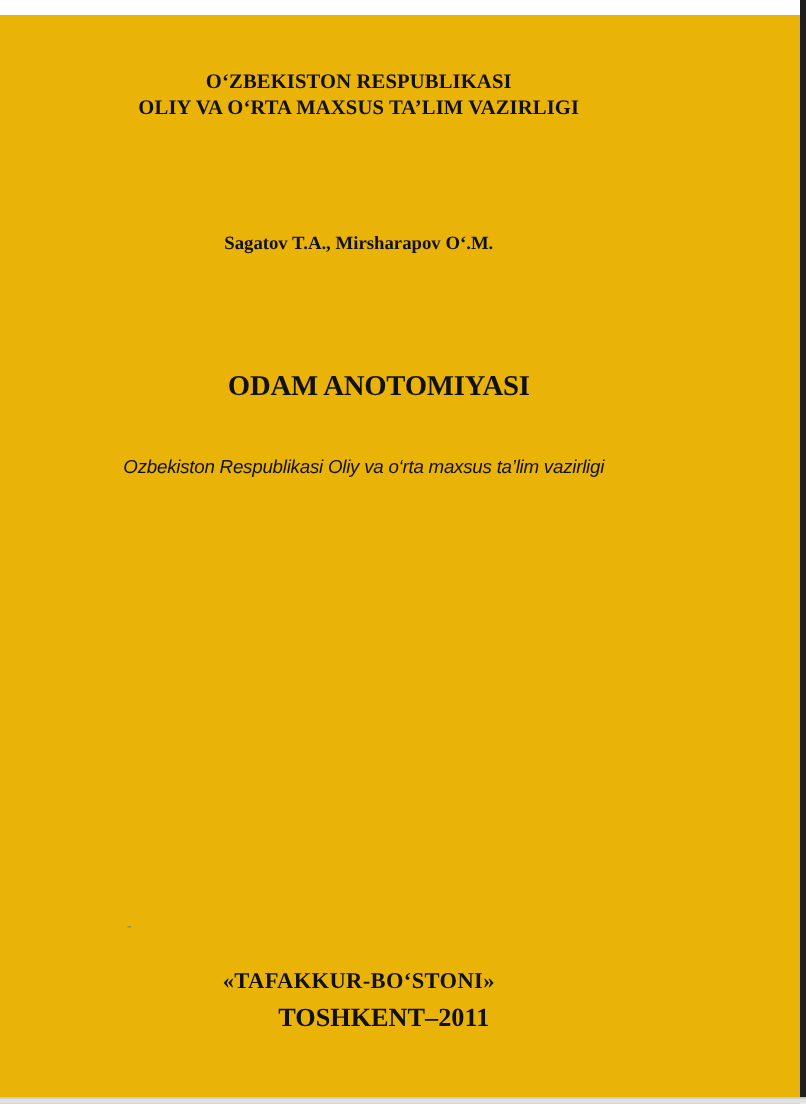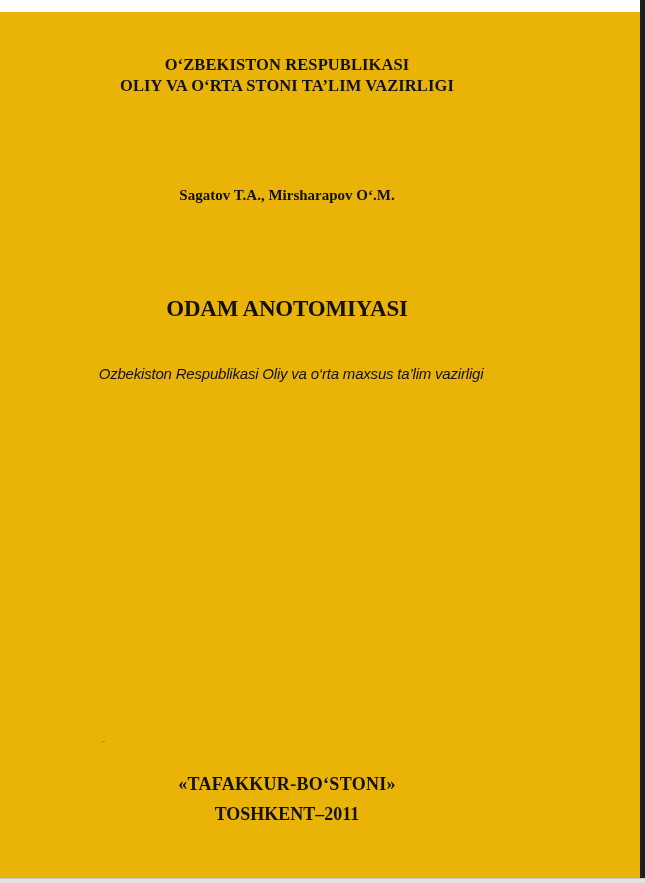--- a/index.html
+++ b/index.html
@@ -59,20 +59,21 @@
       font-weight: bold;
       font-size: 15px;
       line-height: 20px;
     }
     .title {
       top: 283px;
       font-weight: bold;
       font-size: 23px;
       line-height: 28px;
       letter-spacing: -0.2px;
+      padding-left: 16px;
     }
     .description {
       position: absolute;
       left: 36px;
       top: 352px;
       width: 510px;
       font-family: "Liberation Sans", "DejaVu Sans", sans-serif;
       font-style: italic;
       font-weight: normal;
       font-size: 15px;
@@ -83,22 +84,23 @@
     .publisher {
       top: 762px;
       font-weight: bold;
       font-size: 18px;
       line-height: 20px;
       letter-spacing: 0.3px;
     }
     .city-year {
       top: 792px;
       font-weight: bold;
-      font-size: 18px;
+      font-size: 21px;
       line-height: 20px;
+      padding-left: 20px;
     }
     .speck {
       position: absolute;
       left: 102px;
       top: 729px;
       width: 3px;
       height: 1px;
       background: #888888;
     }
     .watermark {
@@ -119,21 +121,21 @@
       margin-top: 0px;
     }
   </style>
 </head>
 <body>
 
 <div class="page">
 
   <div class="center-block ministry">
     <div>O‘ZBEKISTON RESPUBLIKASI</div>
-    <div>OLIY VA O‘RTA STONI TA’LIM VAZIRLIGI</div>
+    <div>OLIY VA O‘RTA MAXSUS TA’LIM VAZIRLIGI</div>
   </div>
 
   <div class="center-block authors">Sagatov T.A.,  Mirsharapov O‘.M.</div>
 
   <div class="center-block title">ODAM ANOTOMIYASI</div>
 
   <div class="description">
     <div>Ozbekiston Respublikasi Oliy va o‘rta maxsus ta’lim vazirligi</div>
   </div>
 

